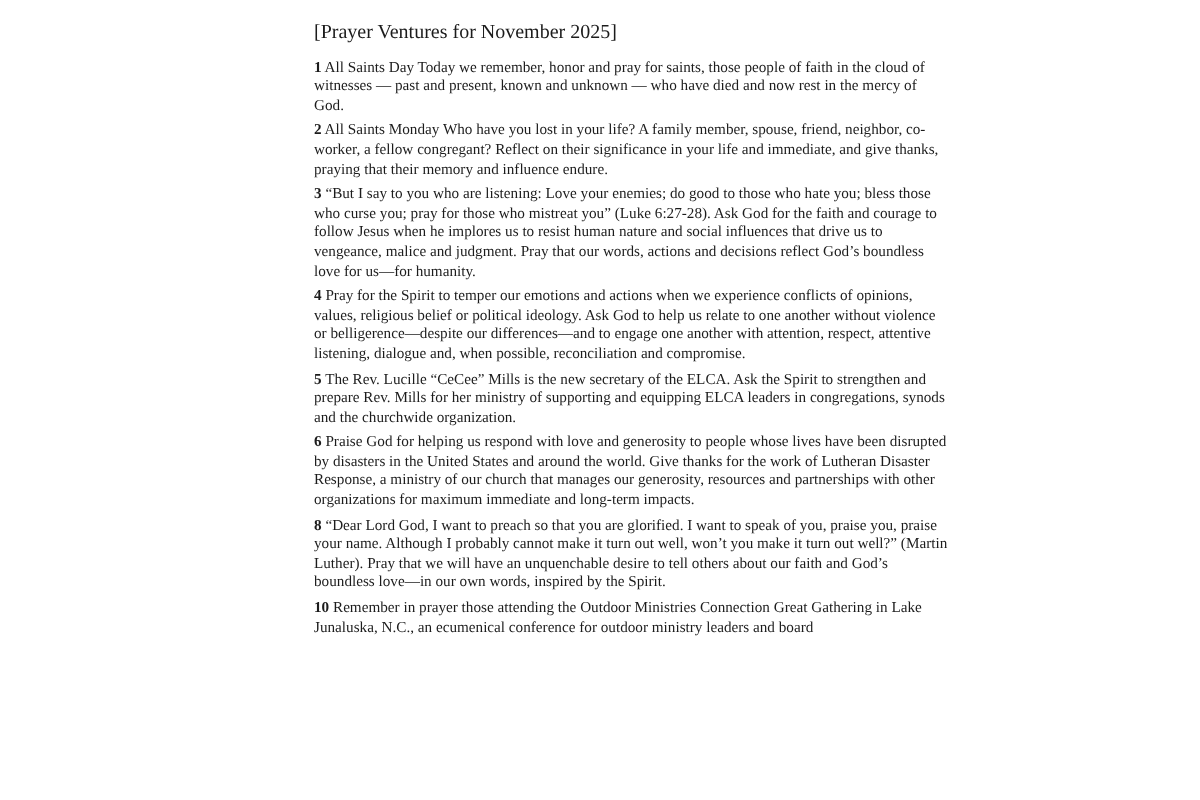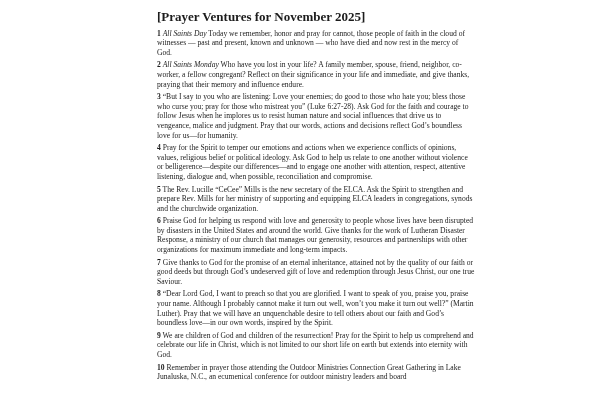--- a/index.html
+++ b/index.html
@@ -15,49 +15,47 @@
     left: 157px;
     top: 12px;
     width: 318px;
     font-family: "Liberation Serif", "DejaVu Serif", serif;
     font-size: 7.6px;
     line-height: 9.6px;
     color: #1c1c1c;
   }
   .doc-title {
     margin: 0 0 7px 0;
-    font-weight: bold;
-    font-size: 13px;
+    font-weight: normal;
+    font-size: 10px;
     line-height: 9.6px;
   }
   .para {
     margin: 0 0 3px 0;
   }
   .pnum  { font-weight: bold; }
-  .plead { font-style: italic; }
+  .plead { }
   .plead:empty { display: none; }
 </style>
 </head>
 <body>
 
 <div class="doc-page">
   <p class="doc-title">[Prayer Ventures for November 2025]</p>
 
-  <p class="para"><span class="pnum">1</span> <span class="plead">All Saints Day</span> <span class="ptext">Today we remember, honor and pray for cannot, those people of faith in the cloud of witnesses — past and present, known and unknown — who have died and now rest in the mercy of God.</span></p>
+  <p class="para"><span class="pnum">1</span> <span class="plead">All Saints Day</span> <span class="ptext">Today we remember, honor and pray for saints, those people of faith in the cloud of witnesses — past and present, known and unknown — who have died and now rest in the mercy of God.</span></p>
 
   <p class="para"><span class="pnum">2</span> <span class="plead">All Saints Monday</span> <span class="ptext">Who have you lost in your life? A family member, spouse, friend, neighbor, co-worker, a fellow congregant? Reflect on their significance in your life and immediate, and give thanks, praying that their memory and influence endure.</span></p>
 
   <p class="para"><span class="pnum">3</span>  <span class="ptext">“But I say to you who are listening: Love your enemies; do good to those who hate you; bless those who curse you; pray for those who mistreat you” (Luke 6:27-28). Ask God for the faith and courage to follow Jesus when he implores us to resist human nature and social influences that drive us to vengeance, malice and judgment. Pray that our words, actions and decisions reflect God’s boundless love for us—for humanity.</span></p>
 
   <p class="para"><span class="pnum">4</span>  <span class="ptext">Pray for the Spirit to temper our emotions and actions when we experience conflicts of opinions, values, religious belief or political ideology. Ask God to help us relate to one another without violence or belligerence—despite our differences—and to engage one another with attention, respect, attentive listening, dialogue and, when possible, reconciliation and compromise.</span></p>
 
   <p class="para"><span class="pnum">5</span>  <span class="ptext">The Rev. Lucille “CeCee” Mills is the new secretary of the ELCA. Ask the Spirit to strengthen and prepare Rev. Mills for her ministry of supporting and equipping ELCA leaders in congregations, synods and the churchwide organization.</span></p>
 
   <p class="para"><span class="pnum">6</span>  <span class="ptext">Praise God for helping us respond with love and generosity to people whose lives have been disrupted by disasters in the United States and around the world. Give thanks for the work of Lutheran Disaster Response, a ministry of our church that manages our generosity, resources and partnerships with other organizations for maximum immediate and long-term impacts.</span></p>
 
-  <p class="para"><span class="pnum">7</span>  <span class="ptext">Give thanks to God for the promise of an eternal inheritance, attained not by the quality of our faith or good deeds but through God’s undeserved gift of love and redemption through Jesus Christ, our one true Saviour.</span></p>
 
   <p class="para"><span class="pnum">8</span>  <span class="ptext">“Dear Lord God, I want to preach so that you are glorified. I want to speak of you, praise you, praise your name. Although I probably cannot make it turn out well, won’t you make it turn out well?” (Martin Luther). Pray that we will have an unquenchable desire to tell others about our faith and God’s boundless love—in our own words, inspired by the Spirit.</span></p>
 
-  <p class="para"><span class="pnum">9</span>  <span class="ptext">We are children of God and children of the resurrection! Pray for the Spirit to help us comprehend and celebrate our life in Christ, which is not limited to our short life on earth but extends into eternity with God.</span></p>
 
   <p class="para"><span class="pnum">10</span>  <span class="ptext">Remember in prayer those attending the Outdoor Ministries Connection Great Gathering in Lake Junaluska, N.C., an ecumenical conference for outdoor ministry leaders and board</span></p>
 </div>
 
 </body></html>

